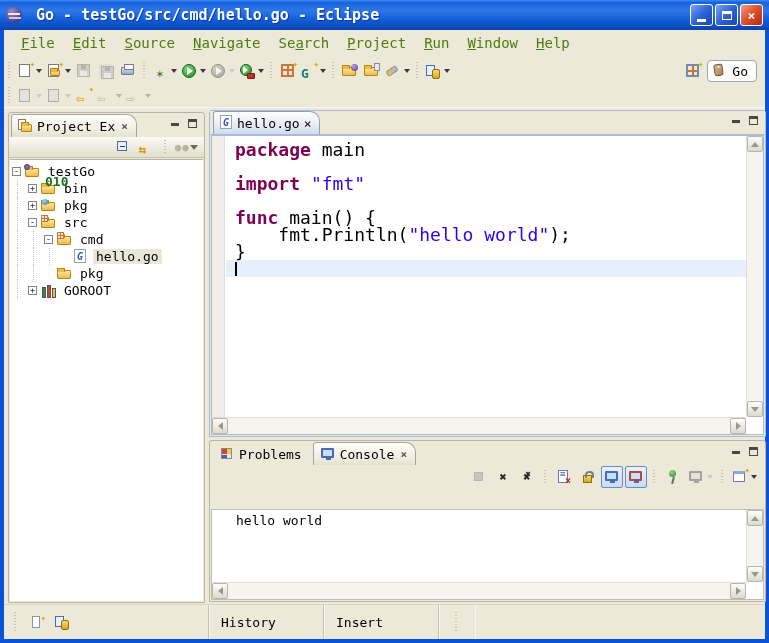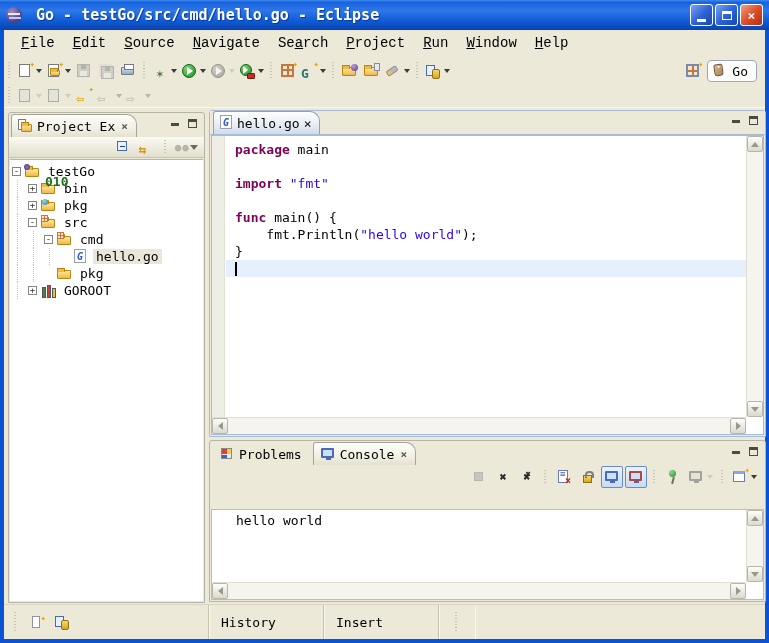--- a/index.html
+++ b/index.html
@@ -24,21 +24,21 @@
   .wbtn { width:23px; height:22px; border:1px solid #fff; border-radius:3px; color:#fff;
     font-size:13px; font-weight:bold; display:flex; align-items:center; justify-content:center; }
   .wbtn.blue { background:linear-gradient(135deg,#7AA4F4 0%,#2E63D8 50%,#1A46B0 100%); }
   .wbtn.red  { background:linear-gradient(135deg,#F0A088 0%,#DE4E2A 50%,#B02E10 100%); }
   .wbtn .dash { width:9px; height:3px; background:#fff; margin-top:10px; }
   .wbtn .box  { width:10px; height:9px; border:1px solid #fff; border-top:3px solid #fff; }
 
   
   .menubar { position:absolute; top:30px; left:0; right:0; height:26px; background:#ECE9D8;
     display:flex; align-items:center; padding-left:8px; font-size:14px; }
-  .menu-item { padding:2px 9px; color:#000000; white-space:pre;font-family:Liberation Mono, monospace; }
+  .menu-item { padding:2px 9px; color:#4d7c0f; white-space:pre; }
   .menu-item u { text-decoration:underline; }
 
   
   .toolbar { position:absolute; left:0; right:0; background:#ECE9D8; display:flex; align-items:center; }
   .tb1 { top:56px; height:29px; }
   .tb2 { top:85px; height:23px; border-bottom:1px solid #F8F7F2; }
   .grip { width:7px; height:18px; margin:0 2px;
     background:repeating-linear-gradient(180deg,#C8C5B2 0 1px,transparent 1px 3px);
     background-size:2px 100%; background-repeat:no-repeat; background-position:2px 0; }
   .tbi { height:22px; min-width:22px; display:flex; align-items:center; justify-content:center;
@@ -139,21 +139,21 @@
 
   
   .editor { left:205px; top:2px; width:557px; height:327px; }
   .etabbar { height:24px; display:flex; align-items:flex-end; border-bottom:1px solid #A8BCD8; background:#ECE9D8; }
   .etab { display:flex; align-items:center; gap:4px; padding:3px 8px 3px 5px; font-size:13px; height:23px;
     border:1px solid #8AA2C0; border-bottom:none; border-radius:3px 10px 0 0; margin-left:3px;
     background:linear-gradient(180deg,#FEFEFE 0%,#E8EEF6 55%,#CFDCEC 100%); }
   .econtent { position:absolute; top:24px; left:1px; right:1px; bottom:1px; background:#fff; border:1px solid #A8BCD8; }
   .ruler { position:absolute; left:0; top:0; bottom:17px; width:13px; background:#EFEEE6; border-right:1px solid #E2E0D4; }
   .code { position:absolute; left:14px; top:0; right:17px; bottom:17px; overflow:hidden; padding-top:5px;
-    font-size:13px; line-height:17px; }
+    font-size:18px; line-height:17px; }
   .code-line { height:17px; white-space:pre; padding-left:9px; }
   .code-line.current { background:#E6F0FC; }
   .tok-k { color:#7F0055; font-weight:bold; }
   .tok-s { color:#2A00FF; }
   .tok-p { color:#000; }
   .caret { display:inline-block; width:2px; height:14px; background:#000; vertical-align:middle; margin-top:-2px; }
 
   
   .vscroll { position:absolute; right:0; top:0; bottom:17px; width:17px; background:#F5F4EE; border-left:1px solid #E0DED2; }
   .hscroll { position:absolute; left:0; right:17px; bottom:0; height:17px; background:#F5F4EE; border-top:1px solid #E0DED2; }

